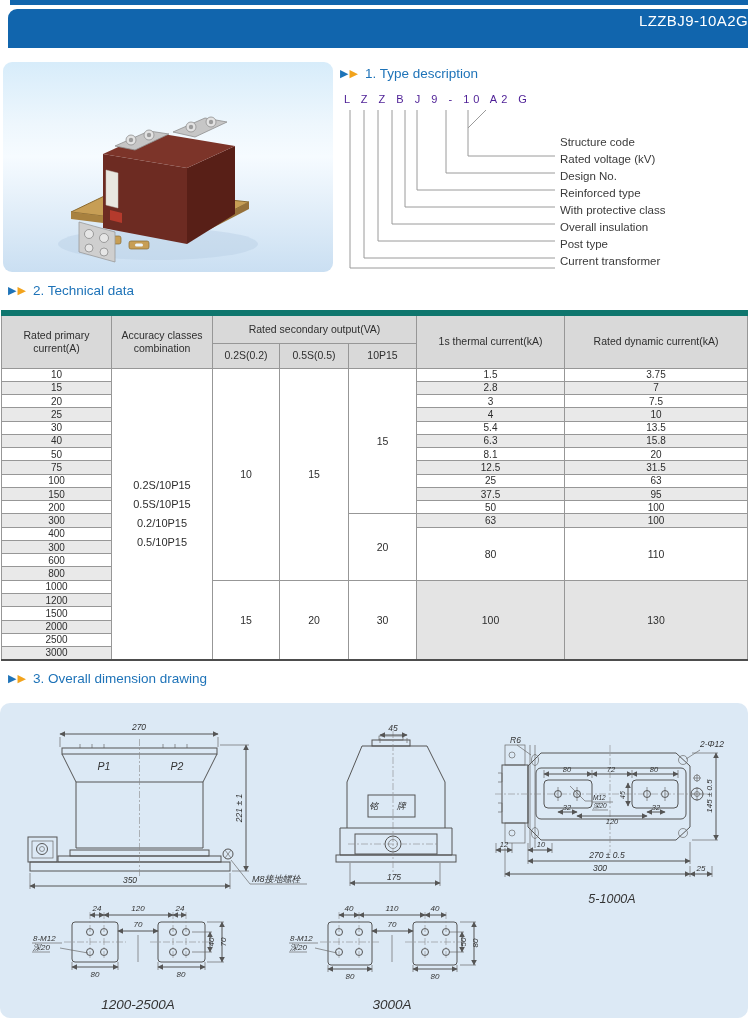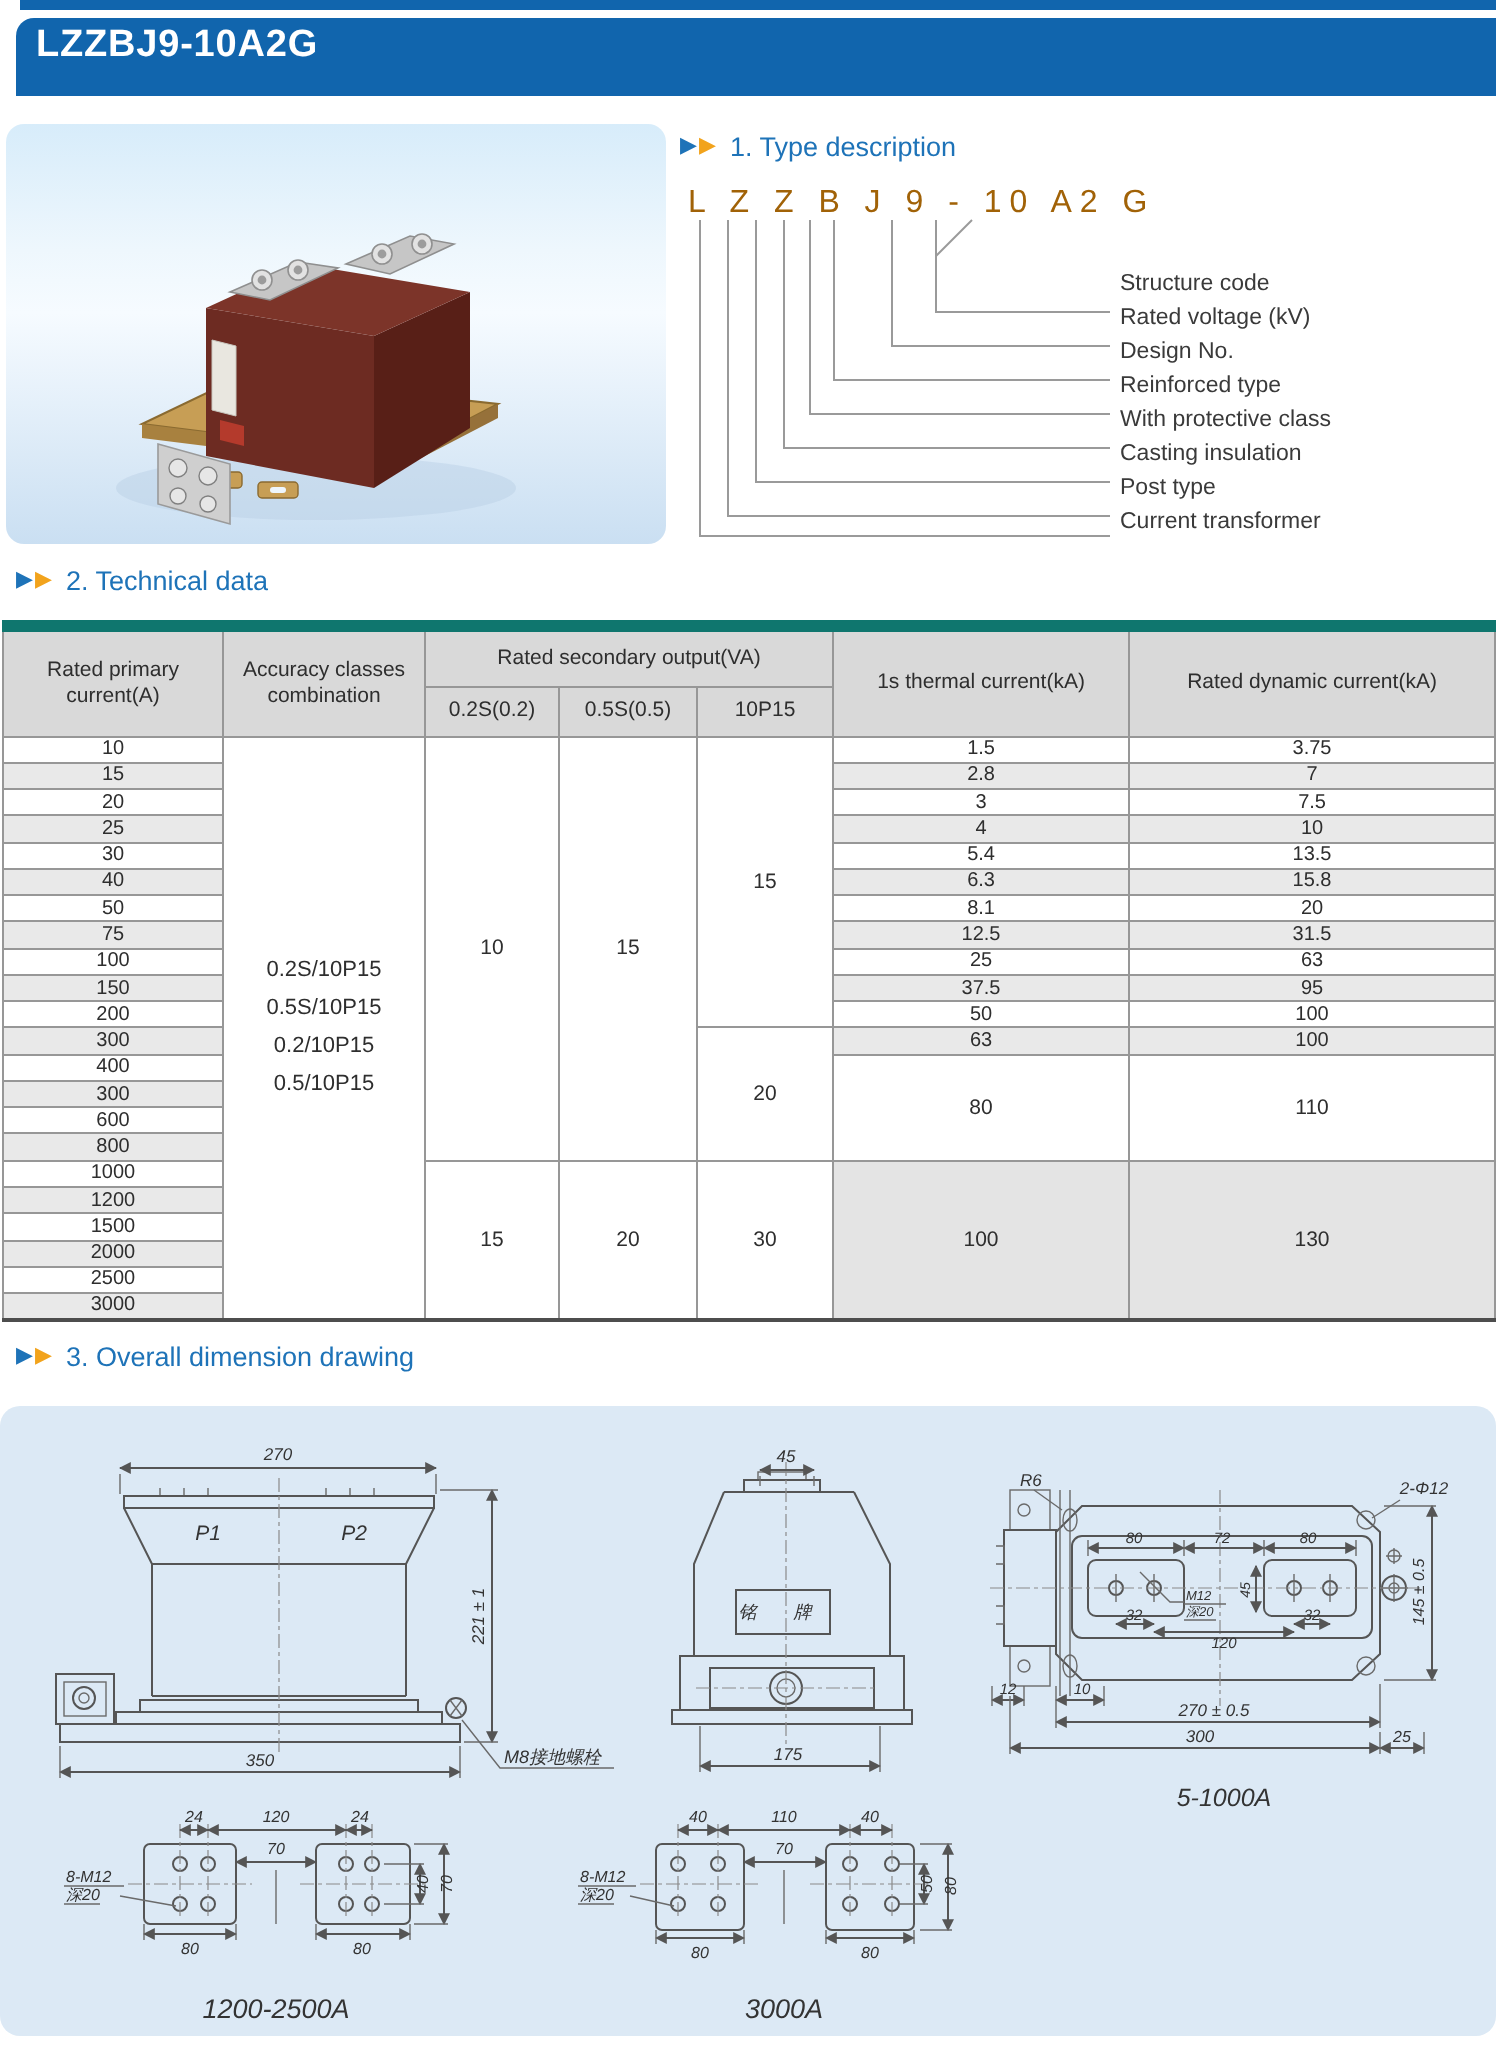--- a/index.html
+++ b/index.html
@@ -1,32 +1,32 @@
 <!DOCTYPE html>
 <html><head>
 <meta charset="utf-8">
 <style>
   html,body{margin:0;padding:0;background:#fff;}
   .page{position:relative;width:748px;height:1026px;background:#fff;overflow:hidden;
         font-family:"Liberation Sans",sans-serif;color:#333;}
   .topbar{position:absolute;top:0;left:10px;right:0;height:5px;background:#1165ad;}
   .hdr{position:absolute;top:9px;left:8px;right:0;height:39px;background:#1165ad;
        border-top-left-radius:9px;color:#fff;padding:3px 0 0 10px;box-sizing:border-box;}
-  .hdr .t{font-size:19px;font-weight:bold;letter-spacing:.4px;}
+  .hdr .t{font-size:15px;font-weight:normal;letter-spacing:.4px;text-align:right;}
   .hdr .s{font-size:14.5px;margin-top:1px;}
   .photo{position:absolute;top:62px;left:3px;width:330px;height:210px;border-radius:9px;
          background:linear-gradient(180deg,#d7ecfa 0%,#eef7fd 30%,#f6fbff 45%,#cadff2 100%);
          overflow:hidden;}
   .sec{position:absolute;display:flex;align-items:center;font-size:13.5px;color:#1e73b8;}
   .sec .a1{color:#1e73b8;font-size:11px;line-height:1;margin-right:1px;}
   .sec .a2{color:#f2a31c;font-size:11px;line-height:1;margin-right:7px;}
   #sec1{left:340px;top:66px;}
   #sec2{left:8px;top:283px;}
   #sec3{left:8px;top:671px;}
-  .code{position:absolute;left:344px;top:93px;font-size:16px;color:#a16207;
+  .code{position:absolute;left:344px;top:93px;font-size:11px;color:#4c1d95;
         letter-spacing:4px;white-space:pre;}
   .conn{position:absolute;left:340px;top:108px;}
   .tlabel{position:absolute;left:560px;font-size:11.5px;color:#3a3a3a;white-space:nowrap;text-align:center;}
   table.tech{position:absolute;left:1px;top:310px;width:746px;border-collapse:collapse;
         table-layout:fixed;font-size:10px;color:#2e2e2e;
         border-top:6px solid #0f766e;border-bottom:2px solid #4d4d4d;}
   .tech th,.tech td{border:1px solid #979797;text-align:center;vertical-align:middle;
         padding:0;overflow:hidden;}
   .tech thead th{background:#d9d9d9;font-weight:normal;font-size:10.5px;line-height:1.2;}
   .tech thead tr.h1{height:30px;}
@@ -112,21 +112,21 @@
       <path d="M24,2V150H215"></path>
       <path d="M10,2V160H215"></path>
     </g>
   </svg>
 
   <div class="tlabel" style="top:136px">Structure code</div>
   <div class="tlabel" style="top:153px">Rated voltage (kV)</div>
   <div class="tlabel" style="top:170px">Design No.</div>
   <div class="tlabel" style="top:187px">Reinforced type</div>
   <div class="tlabel" style="top:204px">With protective class</div>
-  <div class="tlabel" style="top:221px">Casting insulation</div>
+  <div class="tlabel" style="top:221px">Overall insulation</div>
   <div class="tlabel" style="top:238px">Post type</div>
   <div class="tlabel" style="top:255px">Current transformer</div>
 
   <div class="sec" id="sec2">
     <span class="a1">▶</span>
     <span class="a2">▶</span>
     <span>2. Technical data</span>
   </div>
 
   <table class="tech">

